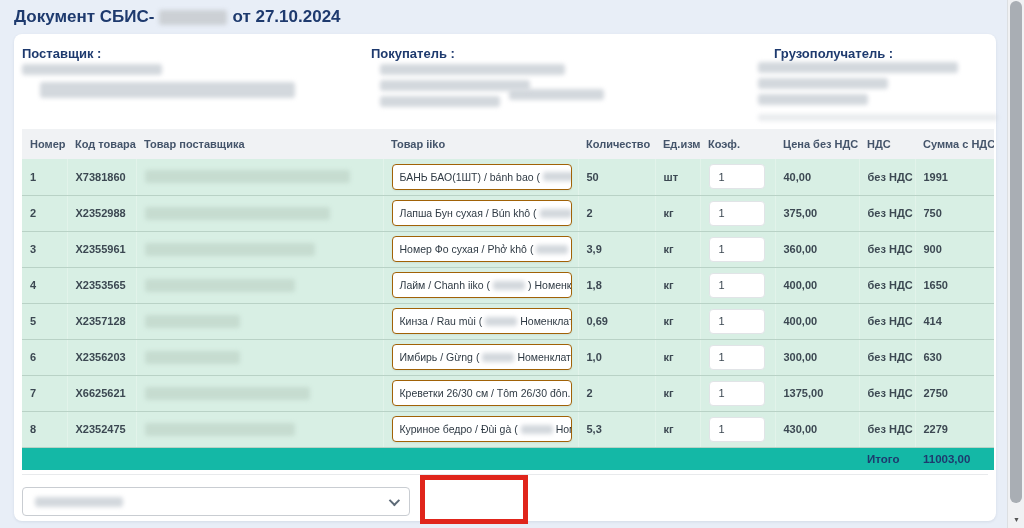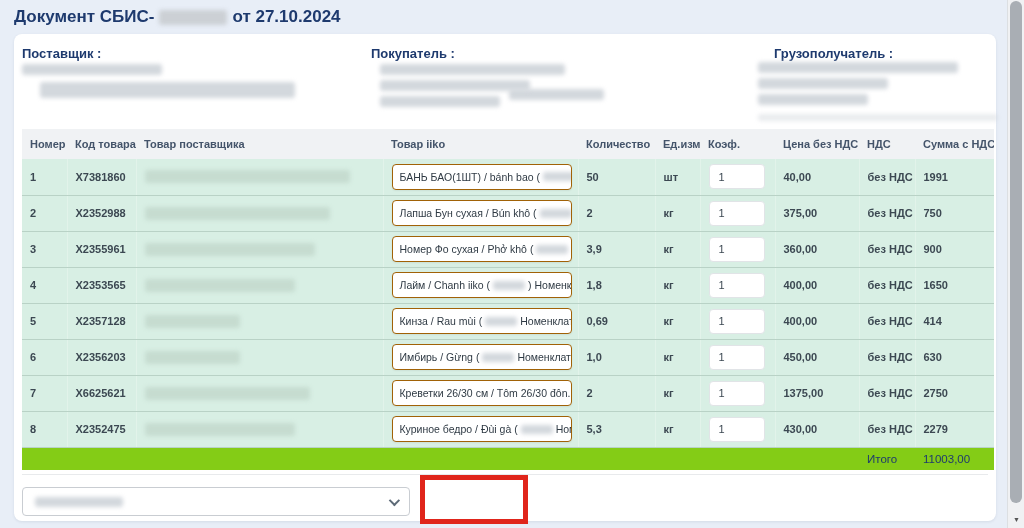--- a/index.html
+++ b/index.html
@@ -41,22 +41,22 @@
     background:#f0f2f4; color:#44546a; font-weight:bold; text-align:left;
     height:30px; padding:0 8px; font-size:11px; white-space:nowrap; overflow:hidden;
   }
   .doc-table tbody td {
     background:#d8efe4; height:36px; padding:0 8px;
     border-bottom:1px solid #b9d2c6; border-left:1px solid #e2f3ea;
     font-weight:600; color:#3c4852; white-space:nowrap; overflow:hidden;
   }
   .doc-table tbody td:first-child { border-left:none; }
   .doc-table tfoot td {
-    background:#84cc16; height:23px; padding:0 8px;
-    font-weight:normal; color:#1e3a6e; font-size:11.5px; white-space:nowrap;
+    background:#14b8a6; height:23px; padding:0 8px;
+    font-weight:bold; color:#1e3a6e; font-size:11.5px; white-space:nowrap;
   }
   .supplier-blur { height:13px; border-radius:3px; display:block; }
   tr:nth-child(1) .supplier-blur { width:205px; }
   tr:nth-child(2) .supplier-blur { width:185px; }
   tr:nth-child(3) .supplier-blur { width:170px; }
   tr:nth-child(4) .supplier-blur { width:150px; }
   tr:nth-child(5) .supplier-blur { width:95px; }
   tr:nth-child(6) .supplier-blur { width:95px; }
   tr:nth-child(7) .supplier-blur { width:165px; }
   tr:nth-child(8) .supplier-blur { width:150px; }
@@ -288,21 +288,21 @@
       <div class="iiko-select">
         <span>Имбирь / Gừng (</span>
         <span class="blur iiko-blur"></span>
         <span>Номенклатур...</span>
 
       </div>
     </td>
     <td>1,0</td>
     <td>кг</td>
     <td><input class="coef-input" type="text" value="1" style=""></td>
-    <td>450,00</td>
+    <td>300,00</td>
     <td>без НДС</td>
     <td>630</td>
   </tr>
 
   <tr>
     <td>7</td>
     <td>X6625621</td>
     <td>
             <span class="blur greenish supplier-blur"></span>
           </td>

